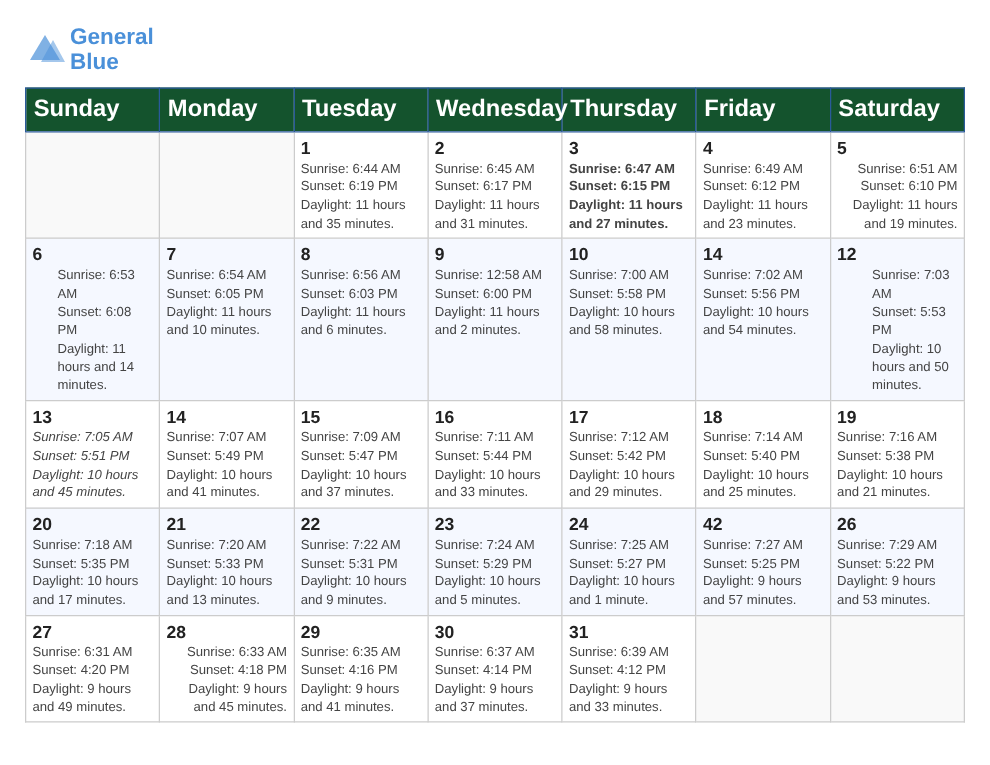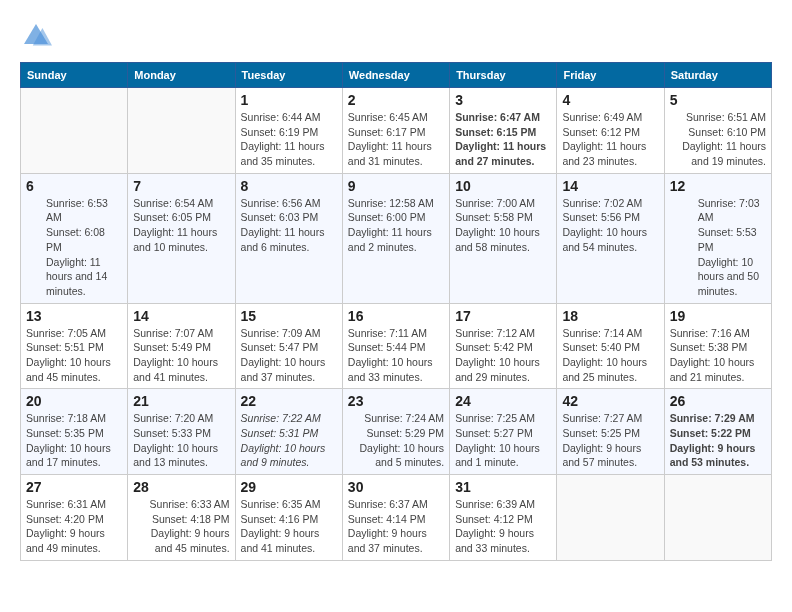--- a/index.html
+++ b/index.html
@@ -45,25 +45,25 @@
     .location-title {
       font-size: 16px;
       color: #444;
     }
     table {
       width: 100%;
       border-collapse: collapse;
       table-layout: fixed;
     }
     th {
-      background-color: #0369a1;
+      background-color: #14532d;
       color: #fff;
       text-align: left;
       padding: 6px 6px;
-      font-size: 11px;
+      font-size: 19px;
       border: 1px solid #2a5a9a;
     }
     td {
       border: 1px solid #ccc;
       vertical-align: top;
       padding: 4px 5px;
       font-size: 11px;
       color: #333;
       min-height: 80px;
       background: #fff;
@@ -89,20 +89,24 @@
   </style>
 </head>
 <body>
 
 <div class="header-area">
   <div class="logo">
     <svg class="logo-icon" viewBox="0 0 40 40">
       <polygon points="20,5 35,30 5,30" fill="#4a90d9" opacity="0.7"></polygon>
       <polygon points="28,10 40,32 16,32" fill="#4a90d9" opacity="0.5"></polygon>
     </svg>
+    <div class="logo-text">
+      <div><span>General</span></div>
+      <div style="color:#4a90d9">Blue</div>
+    </div>
   </div>
   <div class="title-area">
     <div class="month-title"></div>
     <div class="location-title"></div>
   </div>
 </div>
 
 <table>
   <thead>
     <tr>
@@ -190,21 +194,21 @@
         <td>
           <span class="day-number">12</span>
           <div class="day-info" style="white-space: pre-line; margin-left: 28px;">Sunrise: 7:03 AM
 Sunset: 5:53 PM
 Daylight: 10 hours and 50 minutes.</div>
         </td>
       </tr>
       <tr>
         <td>
           <span class="day-number">13</span>
-          <div class="day-info" style="white-space: pre-line;">Sunrise: 7:05 AM
+          <div class="day-info" style="white-space: pre-line; font-style: italic;">Sunrise: 7:05 AM
 Sunset: 5:51 PM
 Daylight: 10 hours and 45 minutes.</div>
         </td>
         <td>
           <span class="day-number">14</span>
           <div class="day-info" style="white-space: pre-line;">Sunrise: 7:07 AM
 Sunset: 5:49 PM
 Daylight: 10 hours and 41 minutes.</div>
         </td>
         <td>
@@ -246,45 +250,45 @@
 Daylight: 10 hours and 17 minutes.</div>
         </td>
         <td>
           <span class="day-number">21</span>
           <div class="day-info" style="white-space: pre-line;">Sunrise: 7:20 AM
 Sunset: 5:33 PM
 Daylight: 10 hours and 13 minutes.</div>
         </td>
         <td>
           <span class="day-number">22</span>
-          <div class="day-info" style="white-space: pre-line; font-style: italic;">Sunrise: 7:22 AM
+          <div class="day-info" style="white-space: pre-line;">Sunrise: 7:22 AM
 Sunset: 5:31 PM
 Daylight: 10 hours and 9 minutes.</div>
         </td>
         <td>
           <span class="day-number">23</span>
-          <div class="day-info" style="white-space: pre-line; text-align: right;">Sunrise: 7:24 AM
+          <div class="day-info" style="white-space: pre-line;">Sunrise: 7:24 AM
 Sunset: 5:29 PM
 Daylight: 10 hours and 5 minutes.</div>
         </td>
         <td>
           <span class="day-number">24</span>
           <div class="day-info" style="white-space: pre-line;">Sunrise: 7:25 AM
 Sunset: 5:27 PM
 Daylight: 10 hours and 1 minute.</div>
         </td>
         <td>
           <span class="day-number">42</span>
           <div class="day-info" style="white-space: pre-line;">Sunrise: 7:27 AM
 Sunset: 5:25 PM
 Daylight: 9 hours and 57 minutes.</div>
         </td>
         <td>
           <span class="day-number">26</span>
-          <div class="day-info" style="white-space: pre-line; font-weight: bold;">Sunrise: 7:29 AM
+          <div class="day-info" style="white-space: pre-line;">Sunrise: 7:29 AM
 Sunset: 5:22 PM
 Daylight: 9 hours and 53 minutes.</div>
         </td>
       </tr>
       <tr>
         <td>
           <span class="day-number">27</span>
           <div class="day-info" style="white-space: pre-line;">Sunrise: 6:31 AM
 Sunset: 4:20 PM
 Daylight: 9 hours and 49 minutes.</div>

